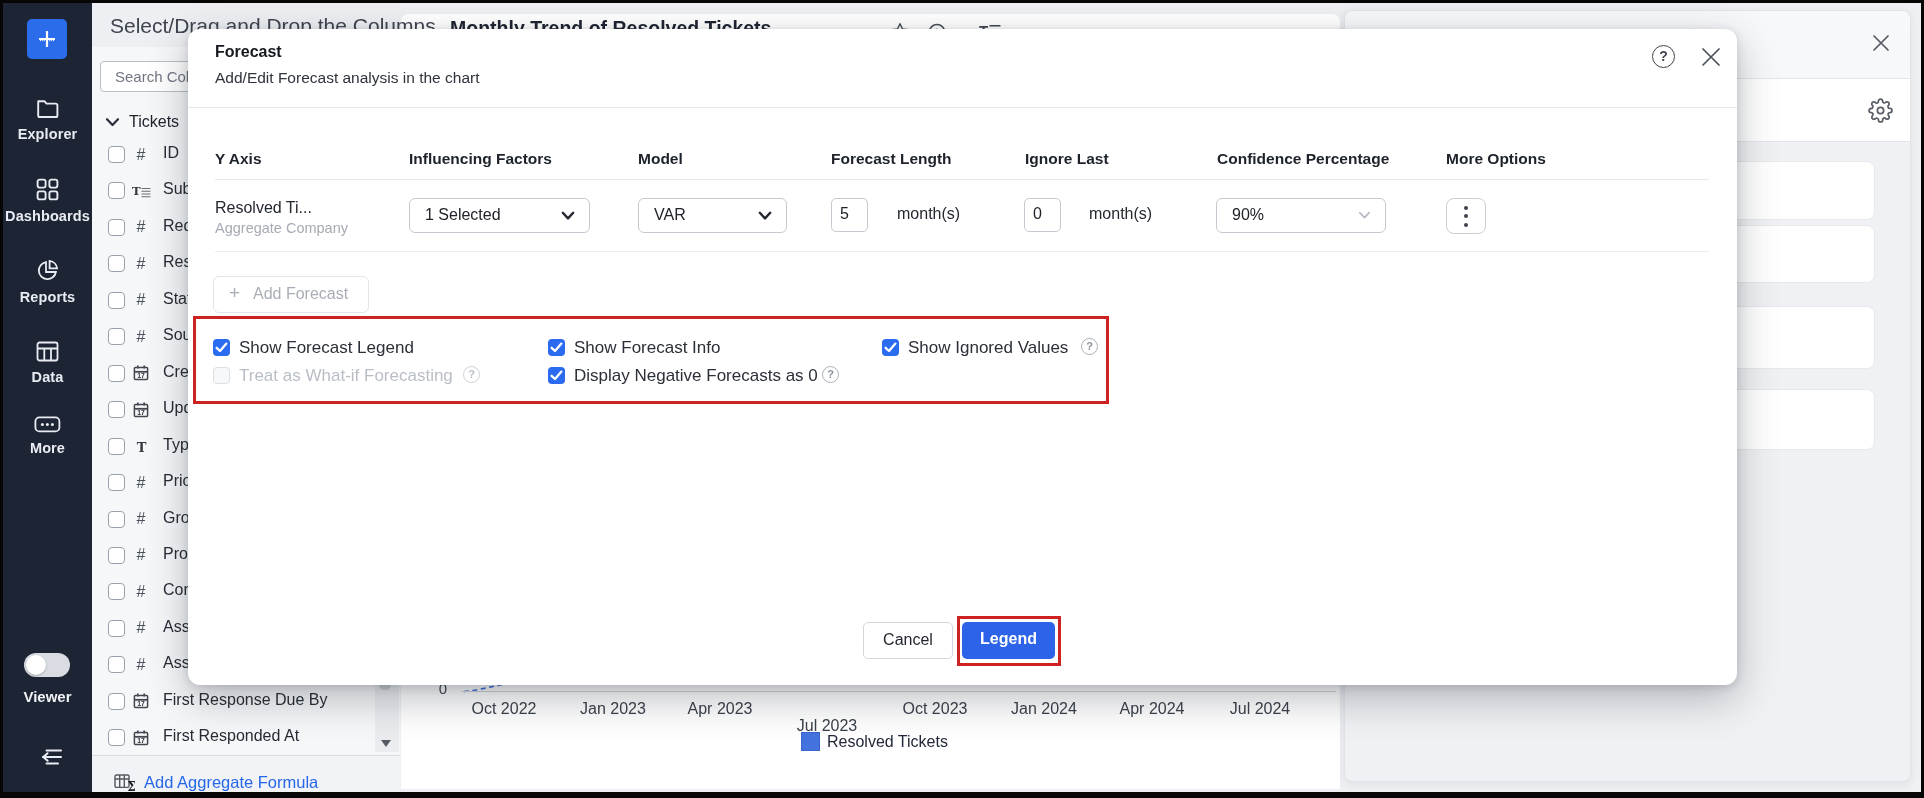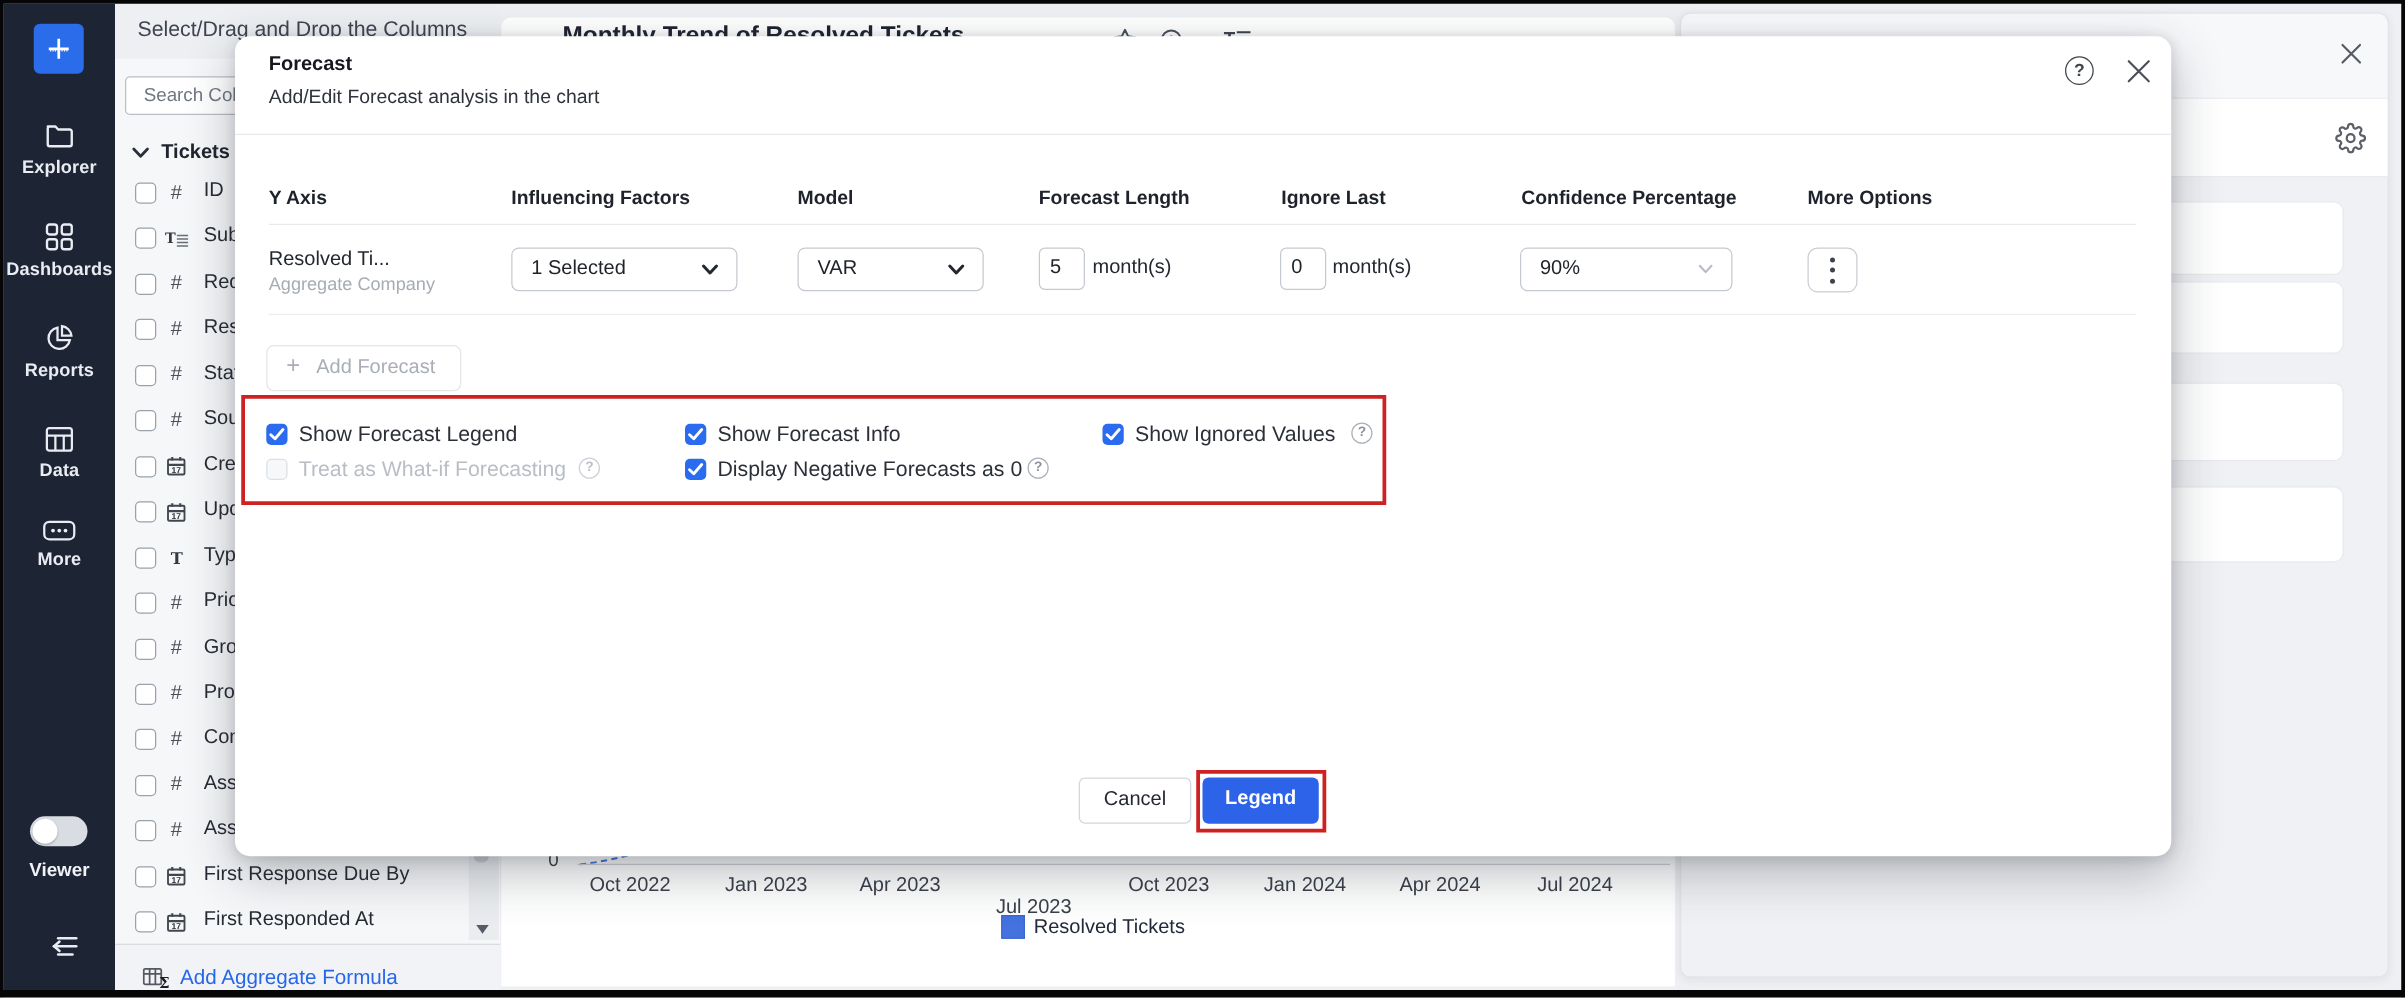--- a/index.html
+++ b/index.html
@@ -15,24 +15,24 @@
   .sb-item { position:absolute; left:0; width:89px; text-align:center; color:#e9ecf2; }
   .sb-item .sb-ic { display:flex; justify-content:center; }
   .sb-item .sb-lb { font-size:14.5px; font-weight:700; margin-top:7px; letter-spacing:.1px; }
   .toggle { position:absolute; left:21px; top:650px; width:46px; height:24px; border-radius:12px; background:#d9dce2; }
   .toggle .knob { position:absolute; left:2px; top:2px; width:20px; height:20px; border-radius:50%; background:#fff; box-shadow:0 1px 2px rgba(0,0,0,.25); }
   .viewer-lb { position:absolute; left:0; top:685px; width:89px; text-align:center; color:#f0f2f6; font-size:15px; font-weight:700; }
   .collapse { position:absolute; left:34px; top:744px; }
 
   
   .colpanel { position:absolute; left:92px; top:3px; width:308px; height:789px; background:#f6f7f9; z-index:5; }
-  .colpanel-hd { position:absolute; left:0; top:0; width:100%; height:44px; background:#edeff2; color:#3f4450; font-size:17px; padding:11px 0 0 18px; white-space:nowrap; }
+  .colpanel-hd { position:absolute; left:0; top:0; width:100%; height:44px; background:#edeff2; color:#3f4450; font-size:21px; padding:11px 0 0 18px; white-space:nowrap; }
   .searchbox { position:absolute; left:8px; top:58px; width:288px; height:31px; background:#fff; border:1px solid #b9bec7; border-radius:4px; color:#707682; font-size:15px; padding:6px 0 0 14px; }
   .grp-row { position:absolute; left:0; top:106px; width:100%; height:30px; }
-  .grp-row .gname { position:absolute; left:37px; top:4px; font-size:16px; font-weight:700; color:#20242e; }
+  .grp-row .gname { position:absolute; left:37px; top:4px; font-size:16px; font-weight:400; color:#20242e; }
   .col-row { position:absolute; left:0; width:100%; height:35px; }
   .cbx { position:absolute; left:16px; top:9px; width:17px; height:17px; border:1.4px solid #9aa1ab; border-radius:4px; background:#fff; }
   .ctype { position:absolute; left:36px; top:0; width:26px; height:35px; display:flex; align-items:center; justify-content:center; color:#4a505a; }
   .clabel { position:absolute; left:71px; top:7px; font-size:16px; color:#262b34; white-space:nowrap; }
   .hash-ic { font-size:16px; font-weight:500; color:#4a505a; }
   .scrollbar { position:absolute; left:283px; top:44px; width:24px; height:705px; background:#eaecef; }
   .scroll-thumb { position:absolute; left:4px; width:12px; border-radius:5px; background:#c9cdd3; }
   .scroll-arrow { position:absolute; left:6px; bottom:5px; width:0; height:0; border-left:5px solid transparent; border-right:5px solid transparent; border-top:7px solid #565c66; }
   .aggbar { position:absolute; left:0; top:752px; width:100%; height:37px; background:#f2f3f6; border-top:1px solid #d9dce0; }
   .aggbar .agg-lb { position:absolute; left:52px; top:17px; font-size:16.5px; color:#2667e8; white-space:nowrap; }
@@ -62,21 +62,21 @@
   .m-hd-line { position:absolute; left:0; top:78px; width:100%; height:1px; background:#e8e9ec; }
   .m-help { position:absolute; left:1464px; top:16px; width:23px; height:23px; border:1.5px solid #3f444d; border-radius:50%; color:#3f444d; font-size:14px; font-weight:600; text-align:center; line-height:20px; }
   .m-x { position:absolute; left:1512px; top:17px; }
   .t-hd { position:absolute; top:121px; font-size:15.5px; font-weight:700; color:#1d222b; white-space:nowrap; }
   .t-line { position:absolute; left:27px; top:150px; width:1494px; height:1px; background:#e8e9ec; }
   .t-line2 { position:absolute; left:27px; top:222px; width:1494px; height:1px; background:#ededef; }
   .sel { position:absolute; top:169px; height:35px; background:#fff; border:1px solid #c5c9d0; border-radius:6px; font-size:16px; color:#20242a; }
   .sel .sv { position:absolute; left:15px; top:7px; white-space:nowrap; }
   .sel .chev { position:absolute; right:14px; top:12px; }
   .ninput { position:absolute; top:169px; width:37px; height:34px; background:#fff; border:1px solid #c5c9d0; border-radius:5px; font-size:16px; color:#20242a; padding:6px 0 0 8px; }
-  .unit { position:absolute; top:176px; font-size:16px; color:#23272f; }
+  .unit { position:absolute; top:176px; font-size:16px; color:#23272f;margin-left:23px; }
   .yaxis-1 { position:absolute; left:27px; top:170px; font-size:16px; color:#23272f; }
   .yaxis-2 { position:absolute; left:27px; top:191px; font-size:14.5px; color:#a6abb4; }
   .kebab { position:absolute; left:1258px; top:169px; width:40px; height:36px; border:1px solid #c9cdd4; border-radius:8px; background:#fff; display:flex; flex-direction:column; align-items:center; justify-content:center; gap:4.5px; }
   .kebab i { width:4px; height:4px; border-radius:50%; background:#3e434b; }
   .addf { position:absolute; left:25px; top:247px; width:156px; height:37px; border:1.2px solid #e3e5e9; border-radius:6px; background:#fff; color:#a9aeb6; }
   .addf .plus { position:absolute; left:15px; top:5px; font-size:19px; font-weight:400; }
   .addf .lb { position:absolute; left:39px; top:8px; font-size:16px; }
   .hl-box { position:absolute; border:3px solid #ce2121; z-index:40; }
   .opt-row { position:absolute; height:24px; }
   .ckb { position:absolute; left:0; top:0; width:17px; height:17px; border-radius:4px; }

